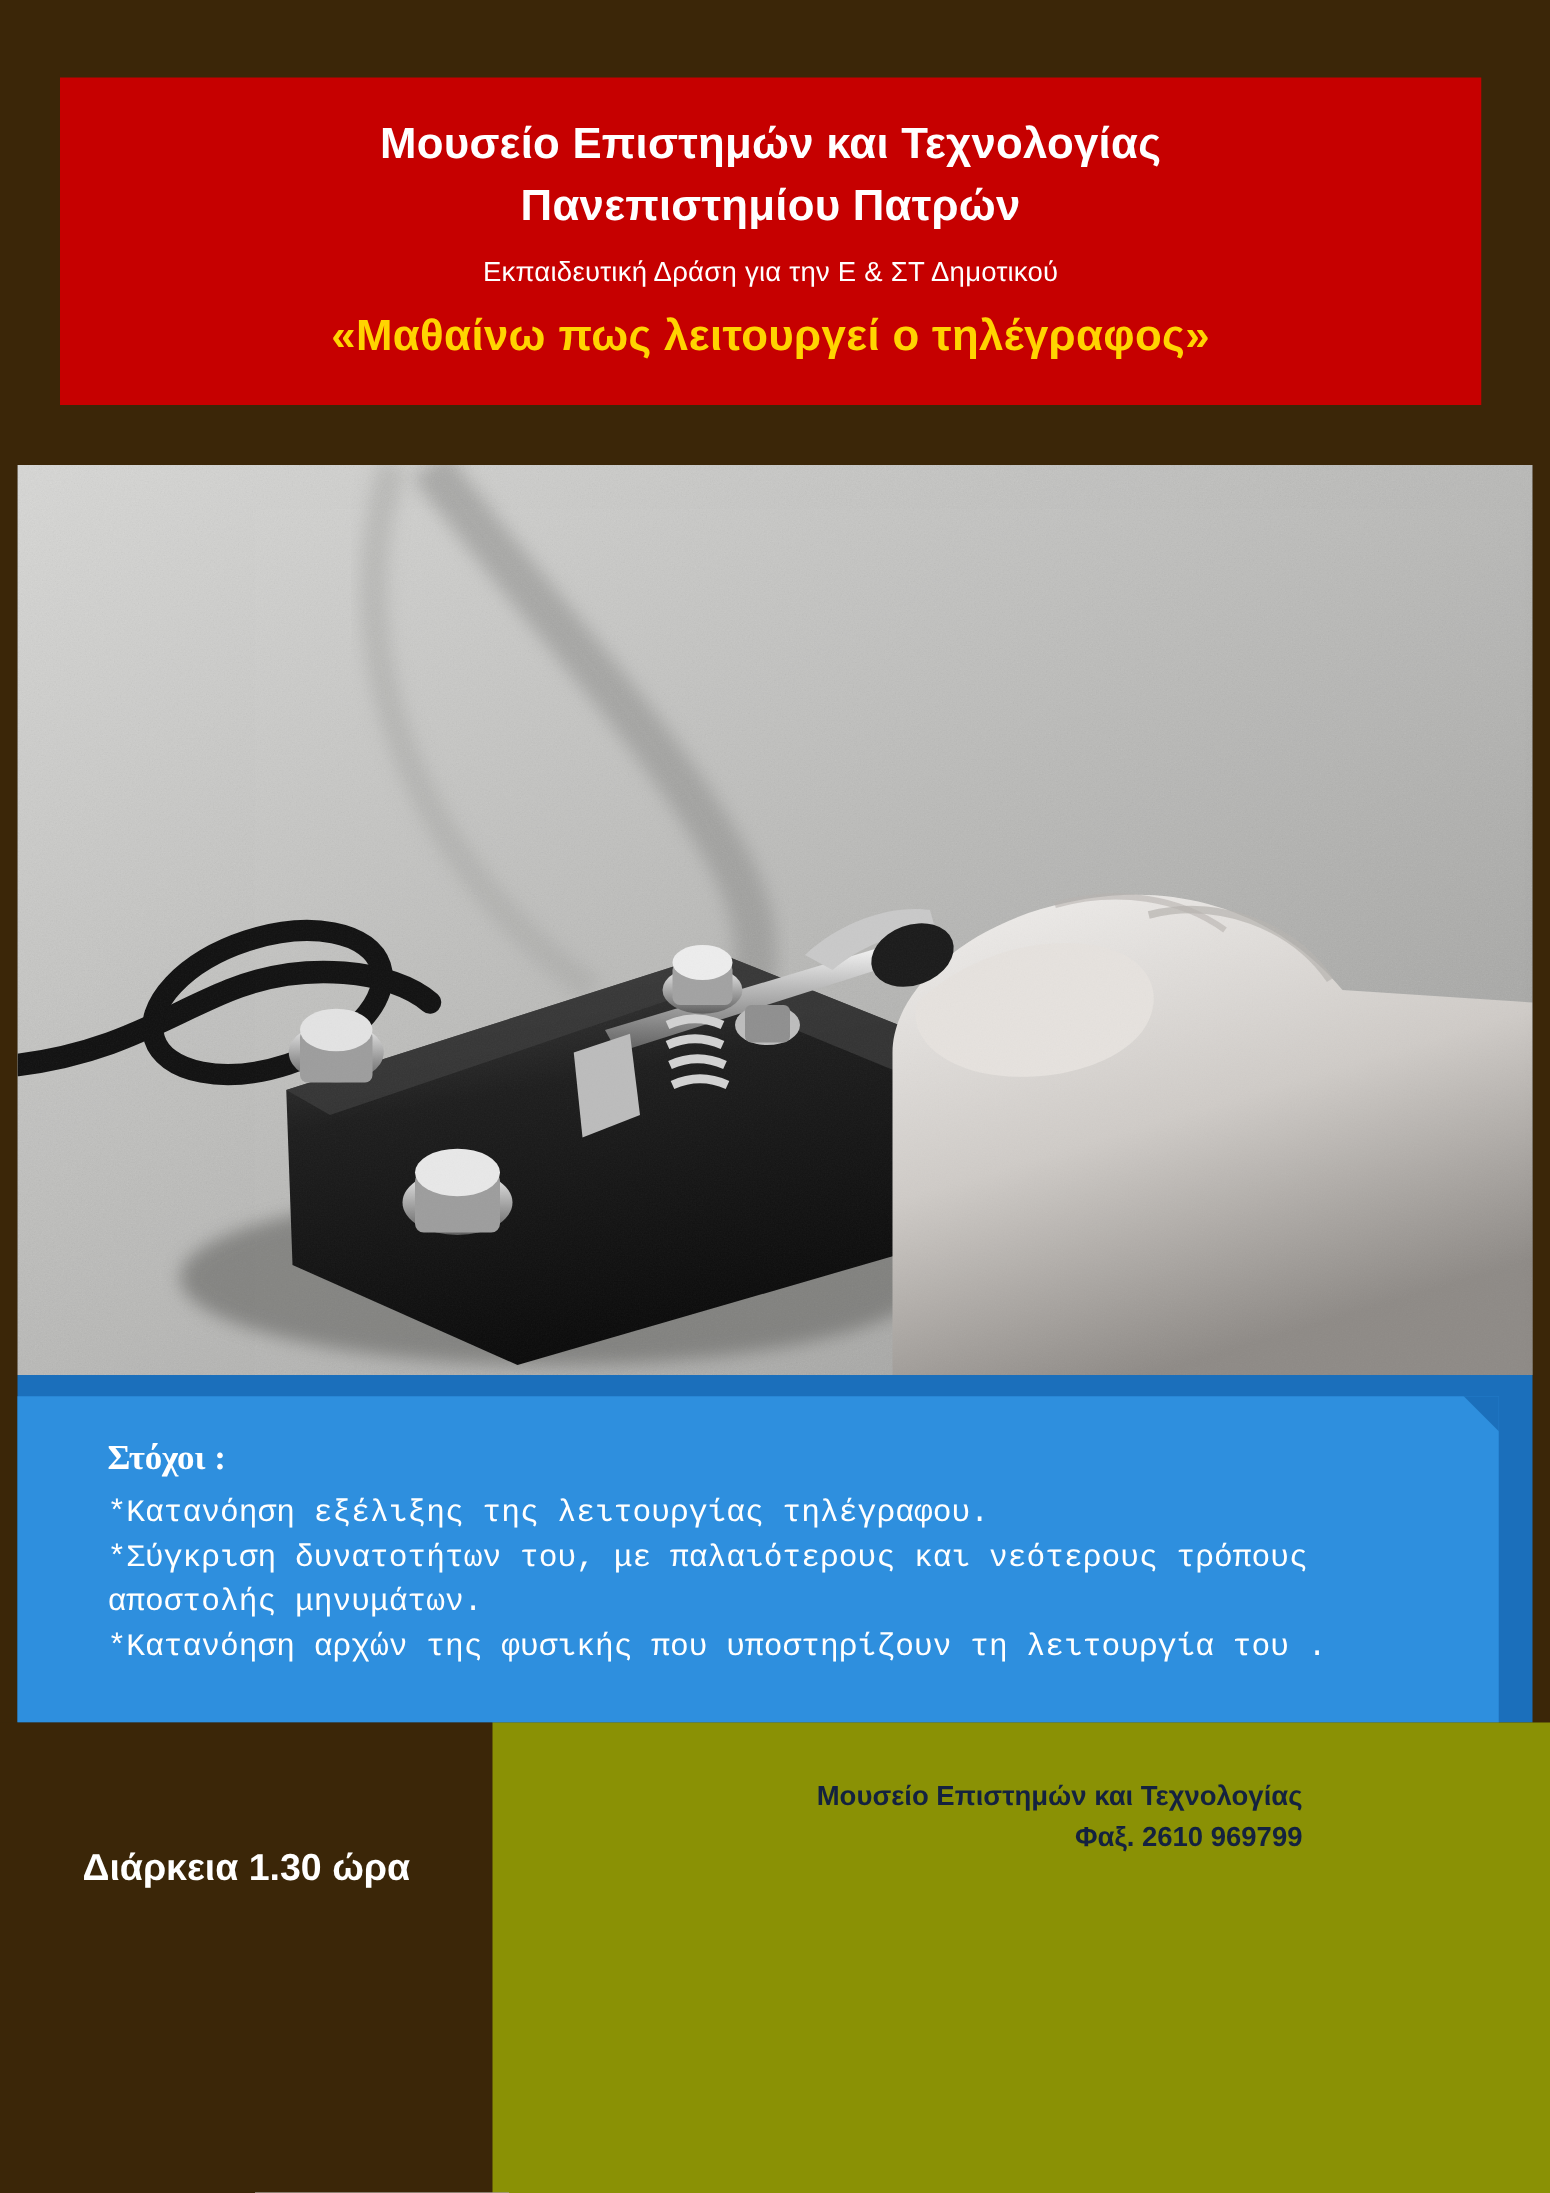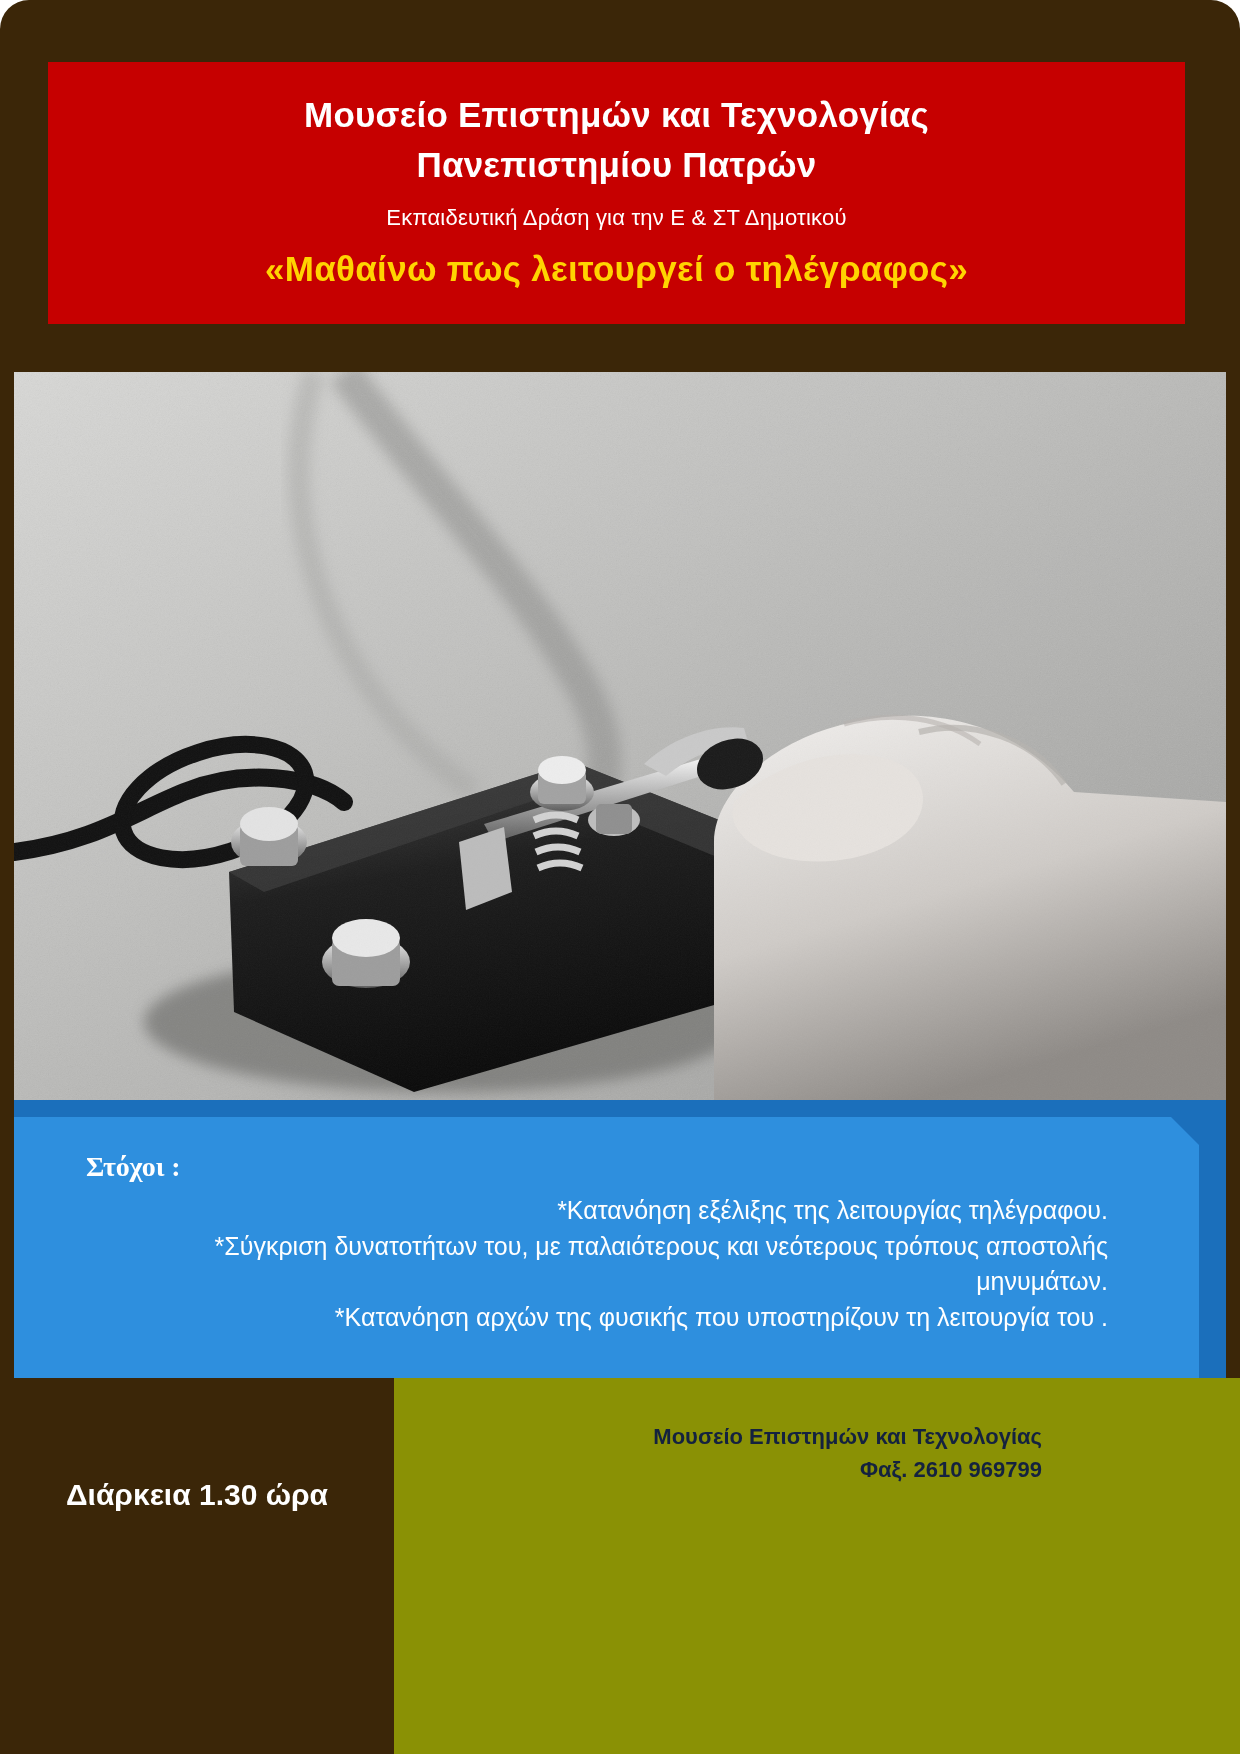--- a/index.html
+++ b/index.html
@@ -12,21 +12,20 @@
     height: 1754px;
     overflow: hidden;
     font-family: "Liberation Sans", sans-serif;
   }
 
   .poster {
     position: relative;
     width: 1240px;
     height: 1754px;
     background: #3b2608;
-    border-radius: 29px;
   }
 
   
   .header-band {
     position: absolute;
     left: 48px;
     top: 62px;
     width: 1137px;
     height: 262px;
     background: #c60000;
@@ -85,21 +84,21 @@
     background: #1b6fbb;
   }
   .blue-panel {
     position: absolute;
     left: 14px;
     top: 1117px;
     width: 1185px;
     height: 261px;
     background: #2e8fde;
     box-sizing: border-box;
-    padding: 34px 91px 0 72px;
+    padding: 34px 32px 0 72px;
   }
   .blue-corner {
     position: absolute;
     right: 0;
     top: 0;
     width: 0;
     height: 0;
     border-left: 28px solid transparent;
     border-top: 28px solid #1b6fbb;
   }
@@ -107,22 +106,21 @@
     color: #ffffff;
     font-size: 28px;
     font-weight: bold;
     margin-bottom: 10px;
     font-family: "Liberation Serif", serif;
   }
   .goals-line {
     color: #ffffff;
     font-size: 25px;
     line-height: 1.42;
-    font-family: Liberation Sans, sans-serif;
-    text-align: right;
+    font-family: Liberation Mono, monospace;
   }
 
   
   .footer-left {
     position: absolute;
     left: 0;
     top: 1378px;
     width: 394px;
     height: 376px;
     background: #3b2608;

